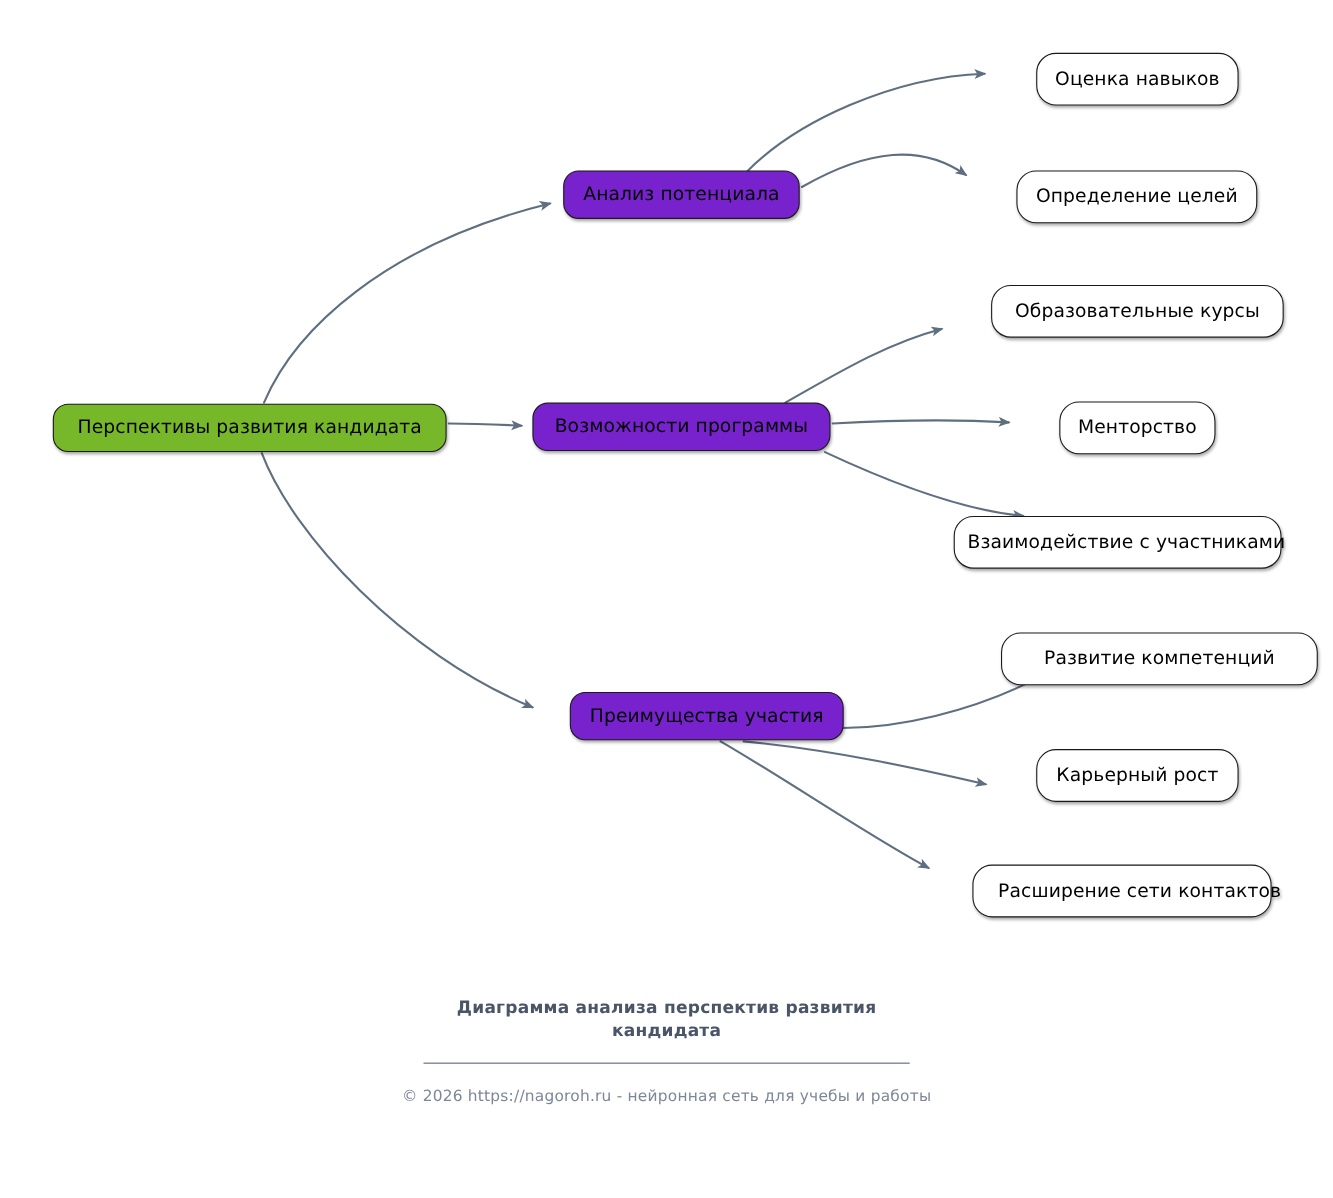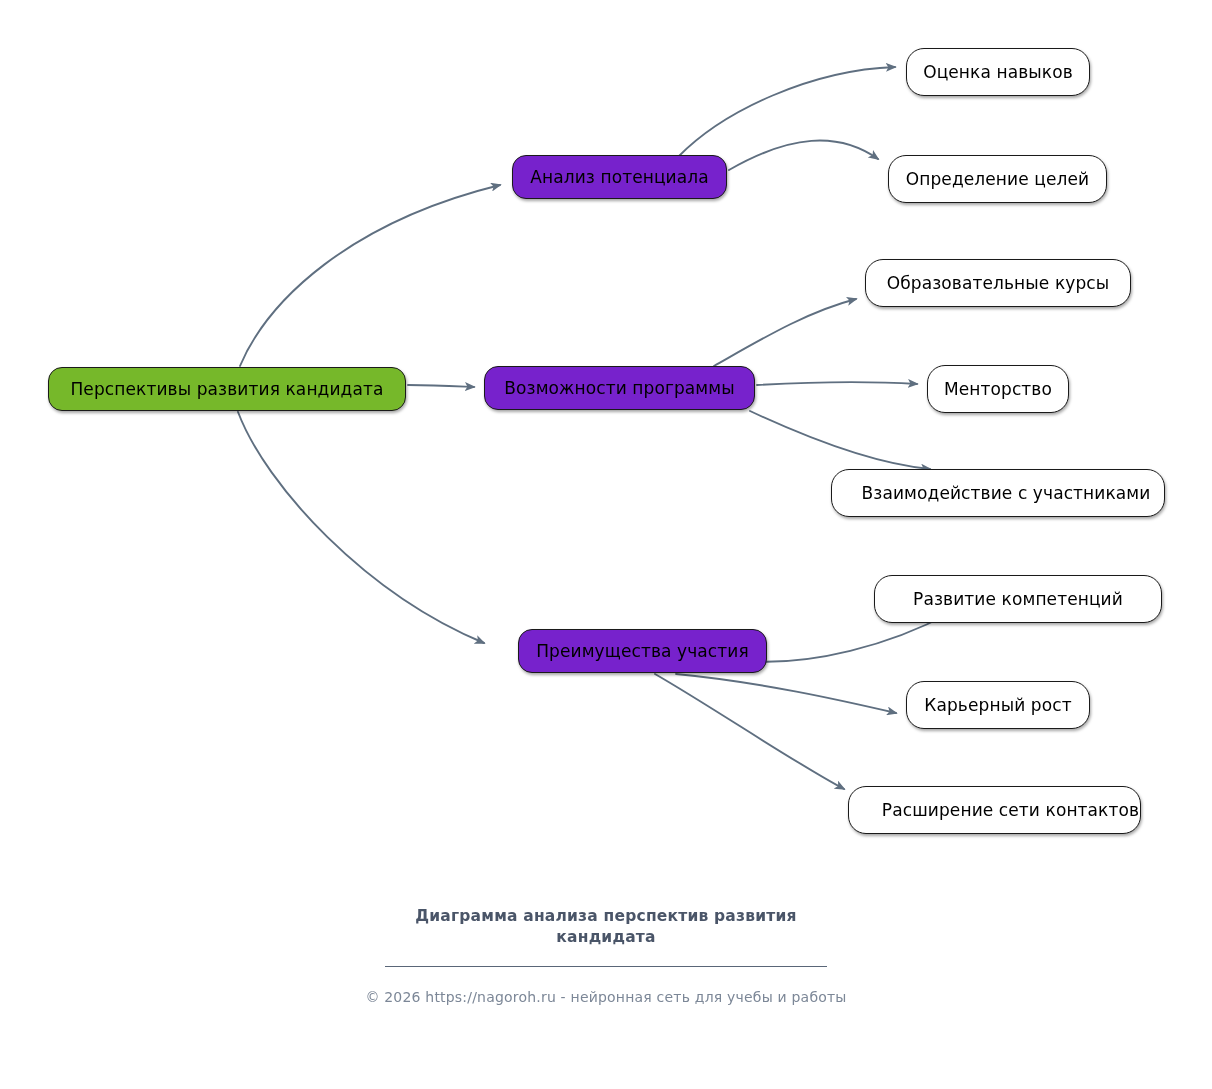--- a/index.html
+++ b/index.html
@@ -48,20 +48,21 @@
     border: 1.6px solid #1a1a1a;
   }
   .node-branch {
     background: #7722cc;
     border: 1.6px solid #1a1a1a;
   }
   .node-leaf {
     background: #ffffff;
     border: 1.8px solid #1a1a1a;
     border-radius: 18px;
+    margin-left: 36px;
   }
   .caption-block {
     position: absolute;
     left: 0;
     top: 906px;
     width: 1212px;
     text-align: center;
   }
   .caption-title {
     font-family: "DejaVu Sans", sans-serif;
@@ -144,37 +145,37 @@
   </div>
 
   <div class="node-box node-leaf" style="left:865px; top:259px; width:266px; height:48px;">
     <span>Образовательные курсы</span>
   </div>
 
   <div class="node-box node-leaf" style="left:927px; top:365px; width:142px; height:48px;">
     <span>Менторство</span>
   </div>
 
-  <div class="node-box node-leaf" style="left:831px; top:469px; width:334px; height:48px;padding-left:16px;">
+  <div class="node-box node-leaf" style="left:831px; top:469px; width:298px; height:48px;padding-left:16px;">
     <span>Взаимодействие с участниками</span>
   </div>
 
   <div class="node-box node-branch" style="left:495px; top:629px; width:249px; height:44px;margin-left:23px;">
     <span>Преимущества участия</span>
   </div>
 
   <div class="node-box node-leaf" style="left:874px; top:575px; width:288px; height:48px;justify-content:center;">
     <span>Развитие компетенций</span>
   </div>
 
   <div class="node-box node-leaf" style="left:906px; top:681px; width:184px; height:48px;">
     <span>Карьерный рост</span>
   </div>
 
-  <div class="node-box node-leaf" style="left:848px; top:786px; width:293px; height:48px;padding-left:32px;">
+  <div class="node-box node-leaf" style="left:848px; top:786px; width:272px; height:48px;padding-left:32px;">
     <span>Расширение сети контактов</span>
   </div>
 
   <div class="caption-block">
     <div class="caption-title">
       <span>Диаграмма анализа перспектив развития</span><br>
       <span>кандидата</span>
     </div>
     <div class="caption-rule"></div>
     <div class="footer-line">© 2026 https://nagoroh.ru - нейронная сеть для учебы и работы</div>

